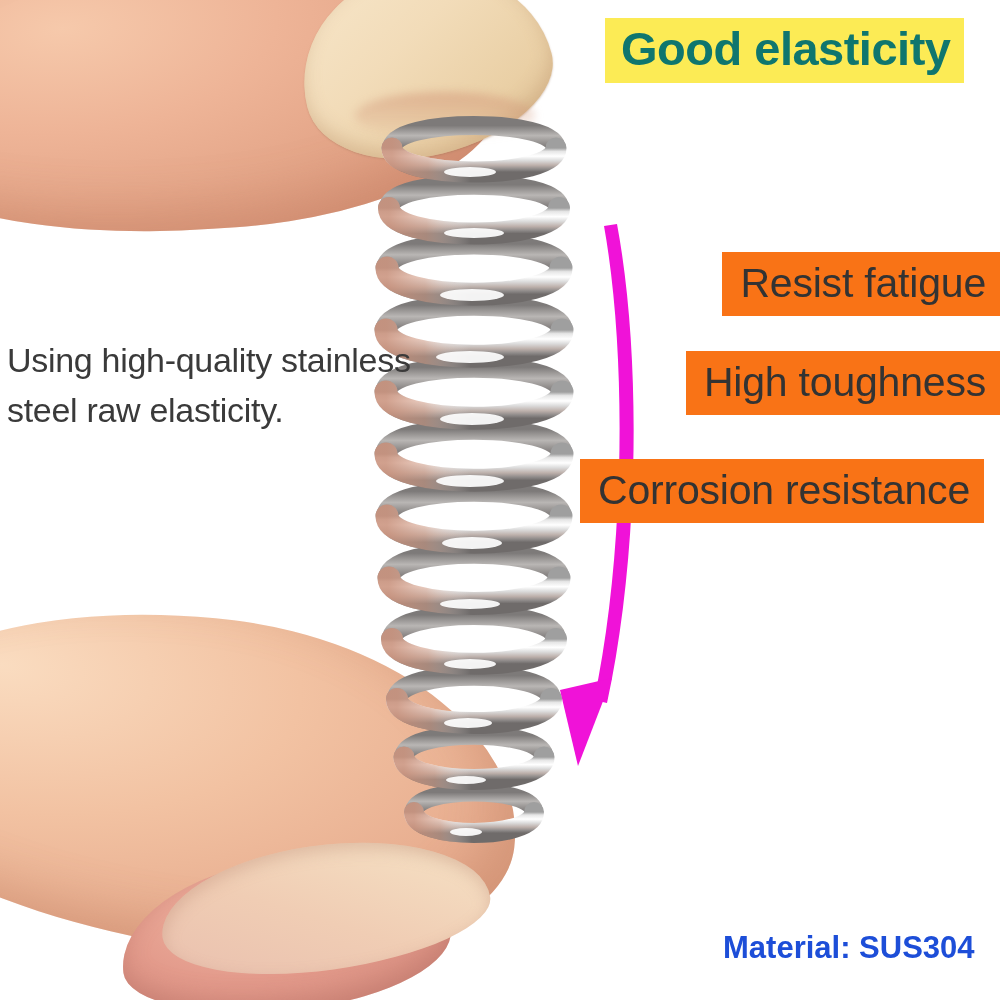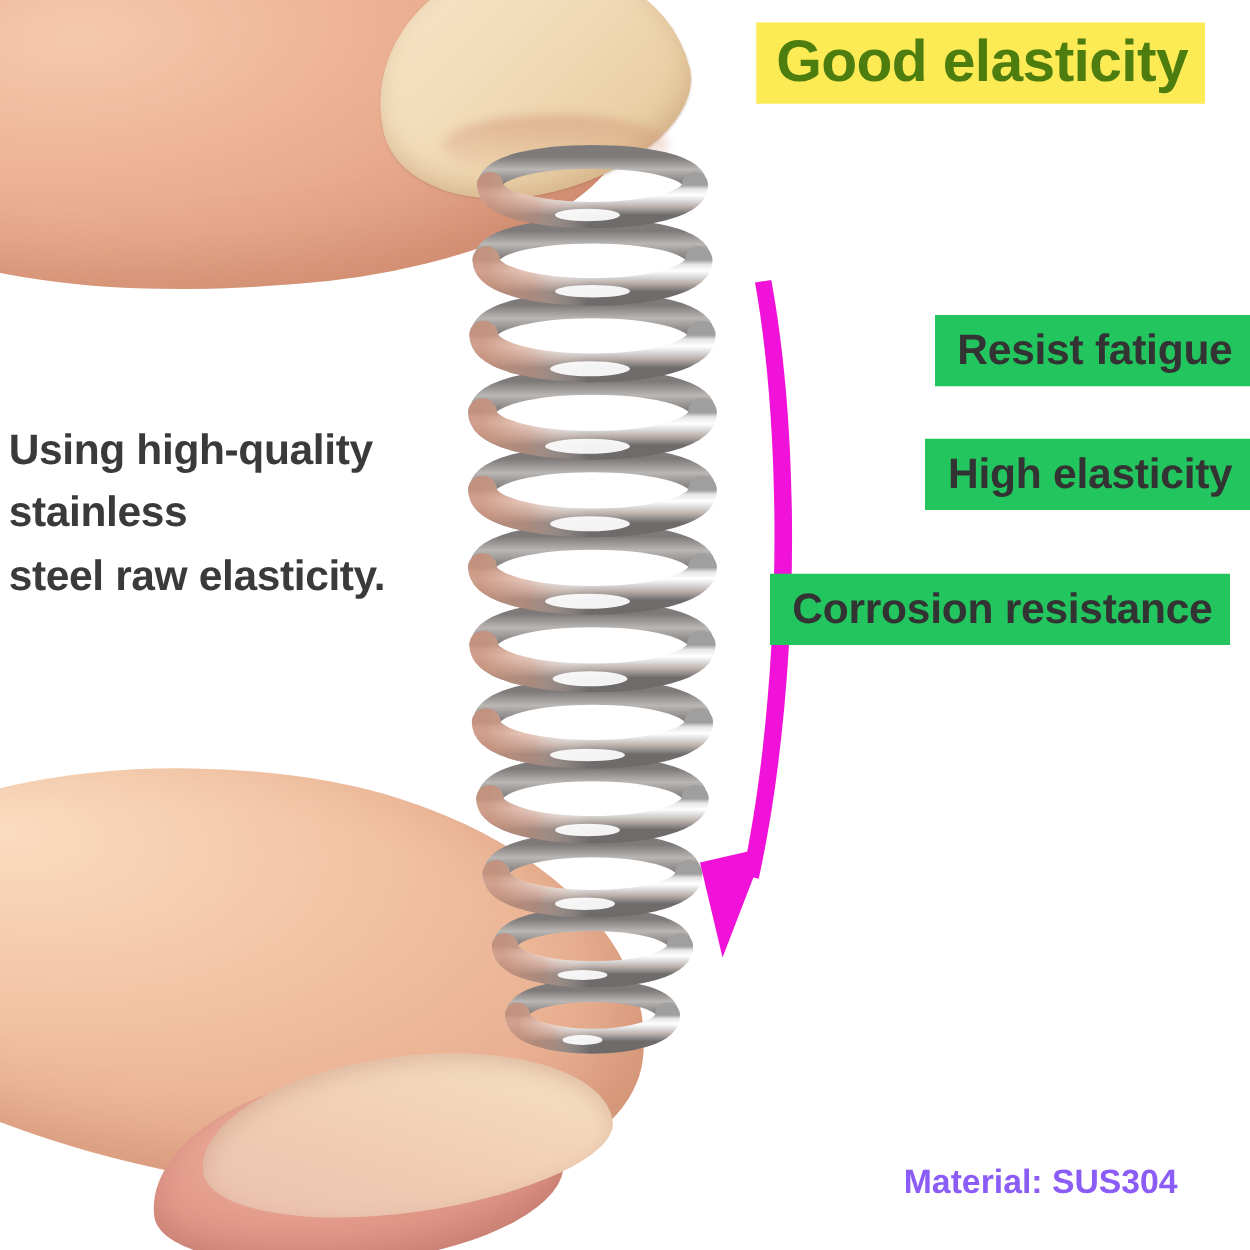--- a/index.html
+++ b/index.html
@@ -101,61 +101,61 @@
   
   #arrow { position: absolute; left: 0; top: 0; width: 1000px; height: 1000px; }
 
   
   #title-banner {
     position: absolute;
     left: 605px;
     top: 18px;
     padding: 6px 14px 10px 16px;
     background: #FCEB55;
-    color: #4d7c0f;
+    color: #0f766e;
     font-size: 47px;
     font-weight: bold;
     line-height: 1.05;
     white-space: nowrap;
     letter-spacing: -0.5px;
   }
 
   .feature-chip {
     position: absolute;
-    background: #22c55e;
+    background: #f97316;
     color: #333333;
-    font-size: 34px;
-    font-weight: bold;
+    font-size: 41px;
+    font-weight: normal;
     line-height: 1.0;
     padding: 11px 14px 12px 18px;
     white-space: nowrap;
     letter-spacing: -0.2px;
   }
   #chip-0 { right: 0px; top: 252px; }
   #chip-1 { right: 0px; top: 351px; }
   #chip-2 { right: 16px; top: 459px; }
 
   #left-note {
     position: absolute;
     left: 7px;
     top: 335px;
     width: 430px;
     color: #3a3a3a;
     font-size: 34px;
-    font-weight: bold;
+    font-weight: normal;
     line-height: 1.48;
     letter-spacing: -0.3px;
   }
 
   #material-note {
     position: absolute;
     left: 723px;
     top: 930px;
-    color: #8b5cf6;
-    font-size: 27px;
+    color: #1d4ed8;
+    font-size: 31px;
     font-weight: bold;
     letter-spacing: 0px;
     white-space: nowrap;
   }
 </style>
 </head>
 <body>
 
 <div id="stage">
 
@@ -269,21 +269,21 @@
       <path d="M604,226 C628,360 624,560 594,700 L607,703 C639,556 642,358 617,224 Z" fill="#F012D8"></path>
       <path d="M560,690 L612,678 L578,766 Z" fill="#F012D8"></path>
     </svg>
 
   </div>
 
   <div id="title-banner">Good elasticity</div>
 
   <div class="feature-chip" id="chip-0">Resist fatigue</div>
 
-  <div class="feature-chip" id="chip-1">High elasticity</div>
+  <div class="feature-chip" id="chip-1">High toughness</div>
 
   <div class="feature-chip" id="chip-2">Corrosion resistance</div>
 
   <div id="left-note">
     <div>Using high-quality stainless</div>
     <div>steel raw elasticity.</div>
   </div>
 
   <div id="material-note">Material: SUS304</div>
 

